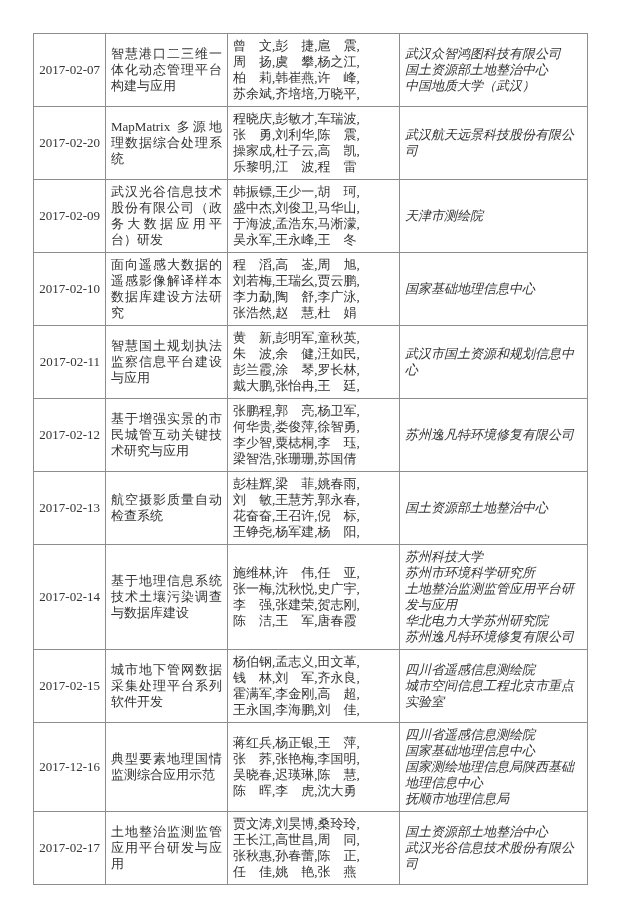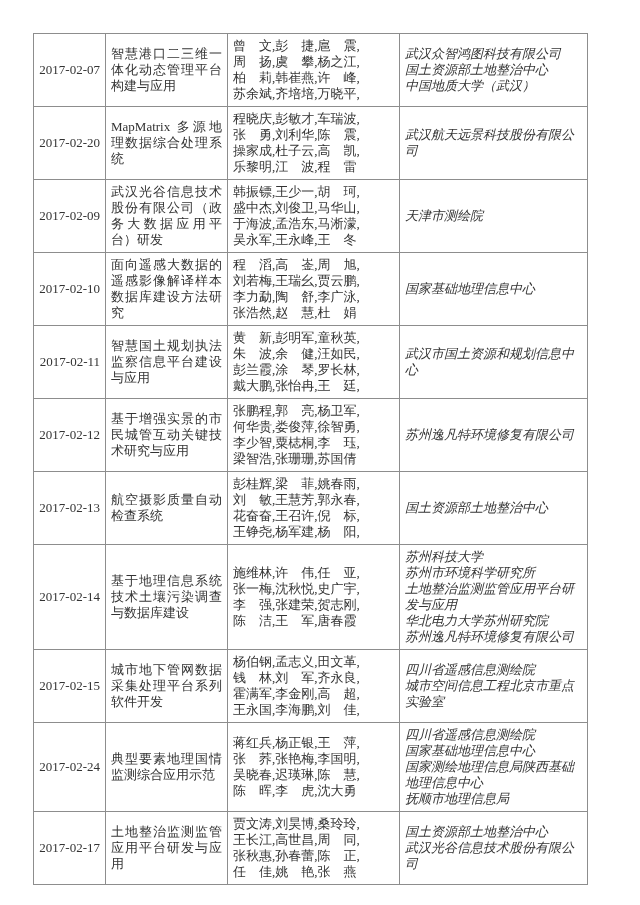--- a/index.html
+++ b/index.html
@@ -183,21 +183,21 @@
             <div class="name-line">钱　林,刘　军,齐永良,</div>
             <div class="name-line">霍满军,李金刚,高　超,</div>
             <div class="name-line">王永国,李海鹏,刘　佳,</div>
           </td>
           <td class="orgs-cell">
             <div class="org-line">四川省遥感信息测绘院</div>
             <div class="org-line">城市空间信息工程北京市重点实验室</div>
           </td>
         </tr>
         <tr>
-          <td class="date-cell">2017-02-24</td>
+          <td class="date-cell">2017-12-16</td>
           <td class="project-cell">典型要素地理国情监测综合应用示范</td>
           <td class="names-cell">
             <div class="name-line">蒋红兵,杨正银,王　萍,</div>
             <div class="name-line">张　荞,张艳梅,李国明,</div>
             <div class="name-line">吴晓春,迟瑛琳,陈　慧,</div>
             <div class="name-line">陈　晖,李　虎,沈大勇</div>
           </td>
           <td class="orgs-cell">
             <div class="org-line">四川省遥感信息测绘院</div>
             <div class="org-line">国家基础地理信息中心</div>

